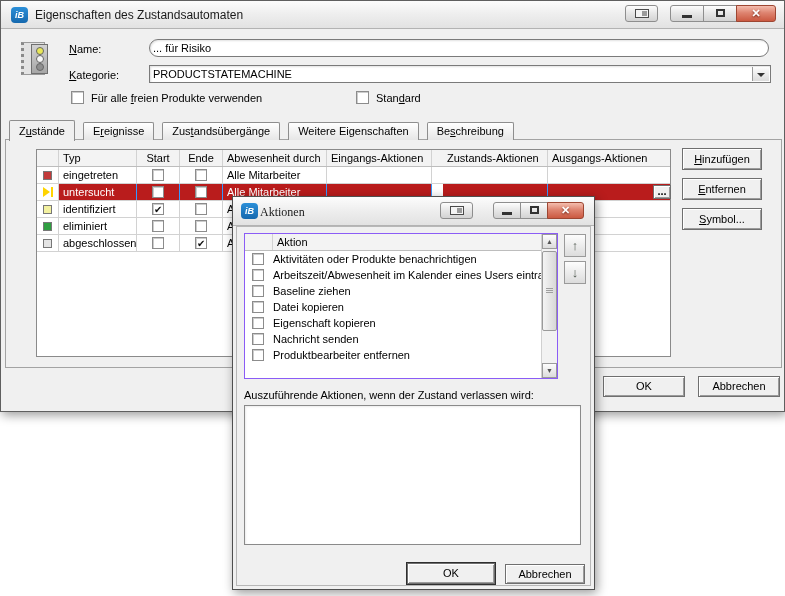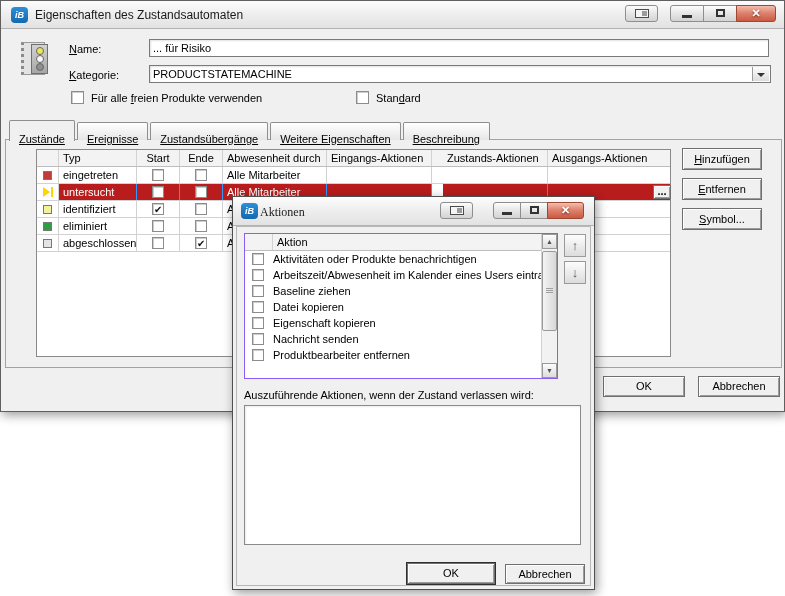--- a/index.html
+++ b/index.html
@@ -42,22 +42,22 @@
     border-right:4px solid transparent; border-top:4px solid #333; }
   .cb { position:absolute; width:13px; height:13px; background:#fff; border:1px solid #8c8c8c;
     box-shadow:inset 1px 1px 0 rgba(0,0,0,0.2); }
   .cb.checked::after { content:"\2714"; position:absolute; left:1px; top:-1px; font-size:10px; color:#111; }
   .cb.small { width:12px; height:12px; }
   .lbl { position:absolute; white-space:nowrap; }
   .u { text-decoration:underline; }
 
   
   .tabs { position:absolute; left:8px; top:118px; height:21px; display:flex; align-items:flex-end; z-index:2; }
-  .tab { border:1px solid #8e8e8e; border-bottom:none; border-radius:2px 2px 0 0; padding:8px 9px;
-    height:18px; line-height:17px; background:linear-gradient(180deg,#ffffff,#e6e6e6); margin-right:2px;text-decoration:underline; }
+  .tab { border:1px solid #8e8e8e; border-bottom:none; border-radius:2px 2px 0 0; padding:0 9px;
+    height:18px; line-height:17px; background:linear-gradient(180deg,#ffffff,#e6e6e6); margin-right:8px; }
   .tab.active { height:21px; line-height:20px; background:#f0f0f0; margin-bottom:-1px; position:relative; }
   .tab-panel { position:absolute; left:4px; top:138px; width:777px; height:229px; border:1px solid #a3a3a3; background:#f0f0f0; }
 
   
   .state-table { position:absolute; left:35px; top:148px; width:635px; height:208px; background:#fff; border:1px solid #8a8a8a; }
   .trow { display:flex; height:17px; border-bottom:1px solid #d2d2d2; }
   .trow.header { background:#f3f3f3; border-bottom:1px solid #bdbdbd; }
   .tcell { border-right:1px solid #d2d2d2; padding:1px 4px; line-height:14px; white-space:nowrap; overflow:hidden;
     display:flex; align-items:center; }
   .trow.header .tcell { color:#000; }
@@ -127,21 +127,21 @@
     <div class="sm-icon">
       <div class="sm-back"></div>
       <div class="sm-front">
           <span class="dot y"></span>
           <span class="dot w"></span>
           <span class="dot g"></span>
         </div>
     </div>
 
     <div class="lbl" style="left:68px;top:42px;"><span></span><span class="u">N</span><span>ame:</span></div>
-    <div class="field" style="left:148px;top:38px;width:620px;height:18px;">... für Risiko</div>
+    <div class="field" style="left:148px;top:38px;width:620px;height:18px;border-radius:9px;">... für Risiko</div>
 
     <div class="lbl" style="left:68px;top:68px;"><span></span><span class="u">K</span><span>ategorie:</span></div>
     <div class="field" style="left:148px;top:64px;width:622px;height:18px;">
       <span>PRODUCTSTATEMACHINE</span>
       <span class="combo-arrow"></span>
     </div>
 
     <span class="cb" style="left:70px;top:90px;"></span>
     <div class="lbl" style="left:90px;top:91px;"><span>Für alle </span><span class="u">f</span><span>reien Produkte verwenden</span></div>
 

